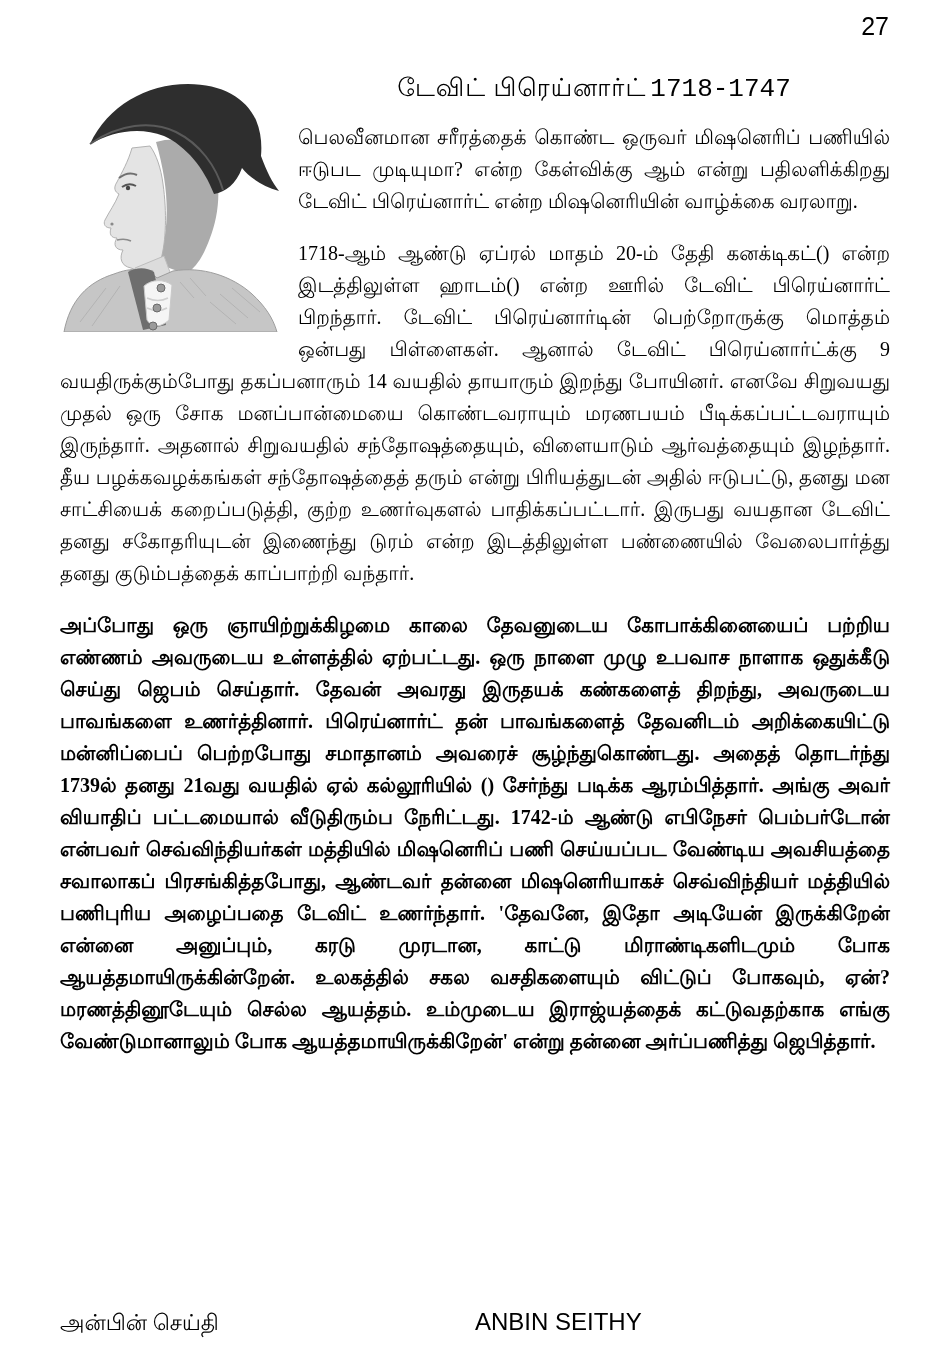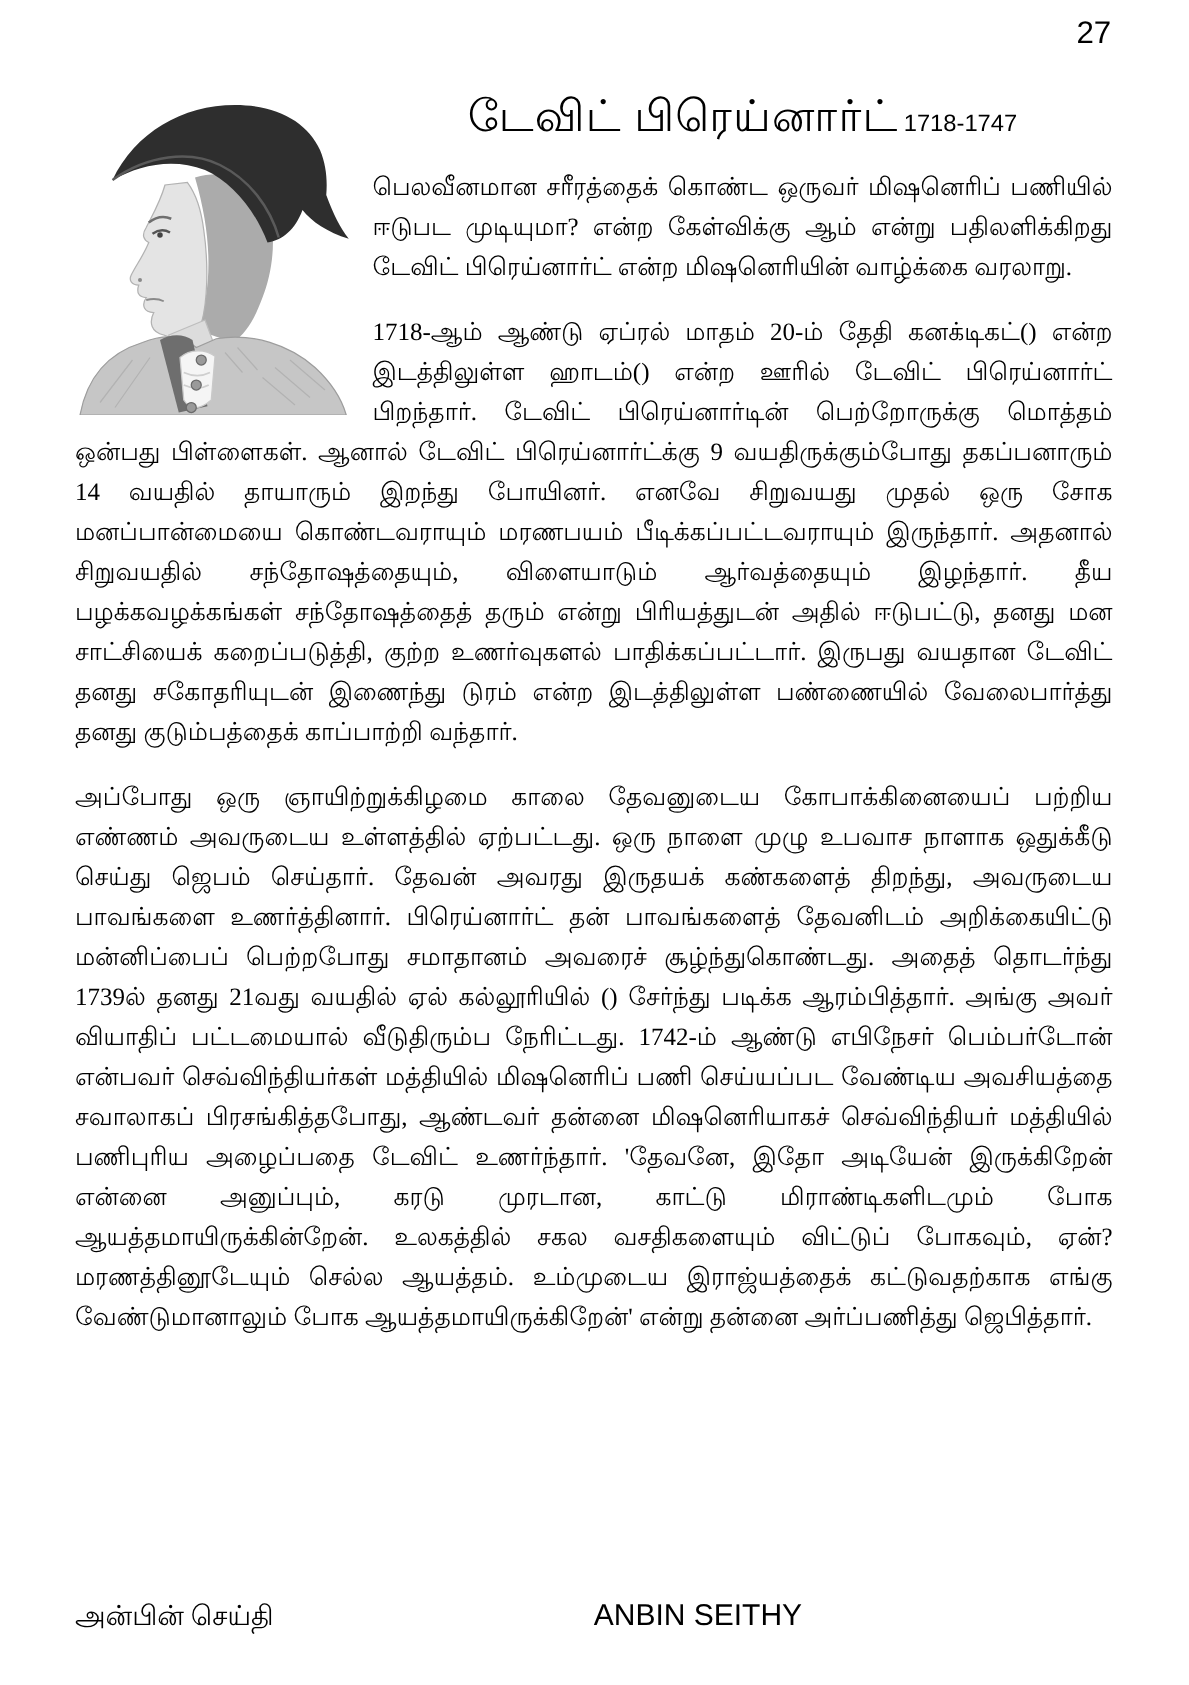--- a/index.html
+++ b/index.html
@@ -32,40 +32,40 @@
     height: 260px;
     margin: 4px 16px 6px 0;
   }
   .portrait svg { width: 100%; height: 100%; display: block; }
   .title-line {
     text-align: center;
     margin: 6px 0 16px 0;
     white-space: nowrap;
   }
   .title-tamil {
-    font-size: 35px;
+    font-size: 25px;
     letter-spacing: 1px;
   }
   .title-years {
-    font-size: 19px;
-    font-family: Liberation Sans, sans-serif;
+    font-size: 26px;
+    font-family: Liberation Mono, monospace;
     font-stretch: condensed;
   }
   .body-para {
     font-size: 20px;
     line-height: 32px;
     text-align: justify;
     margin: 0 0 20px 0;
   }
-  .body-para:last-of-type { margin-bottom: 0; }
+  .body-para:last-of-type { margin-bottom: 0; font-weight: bold; }
   .footer {
     position: absolute;
     left: 60px;
     right: 61px;
-    bottom: 40px;
+    bottom: 10px;
     display: flex;
     align-items: baseline;
   }
   .footer > span { flex: 1; }
   .footer-left {
     text-align: left;
     font-size: 22px;
   }
   .footer-center {
     text-align: center;

